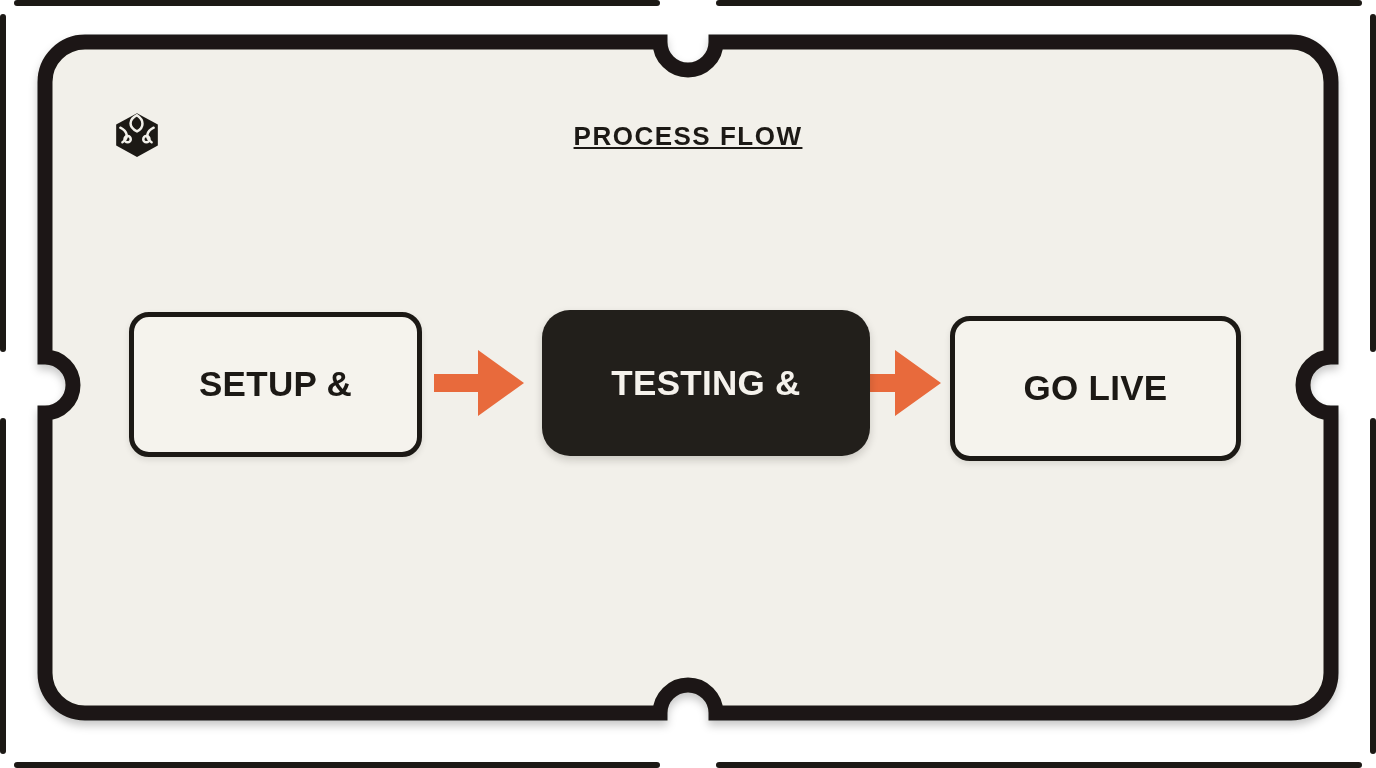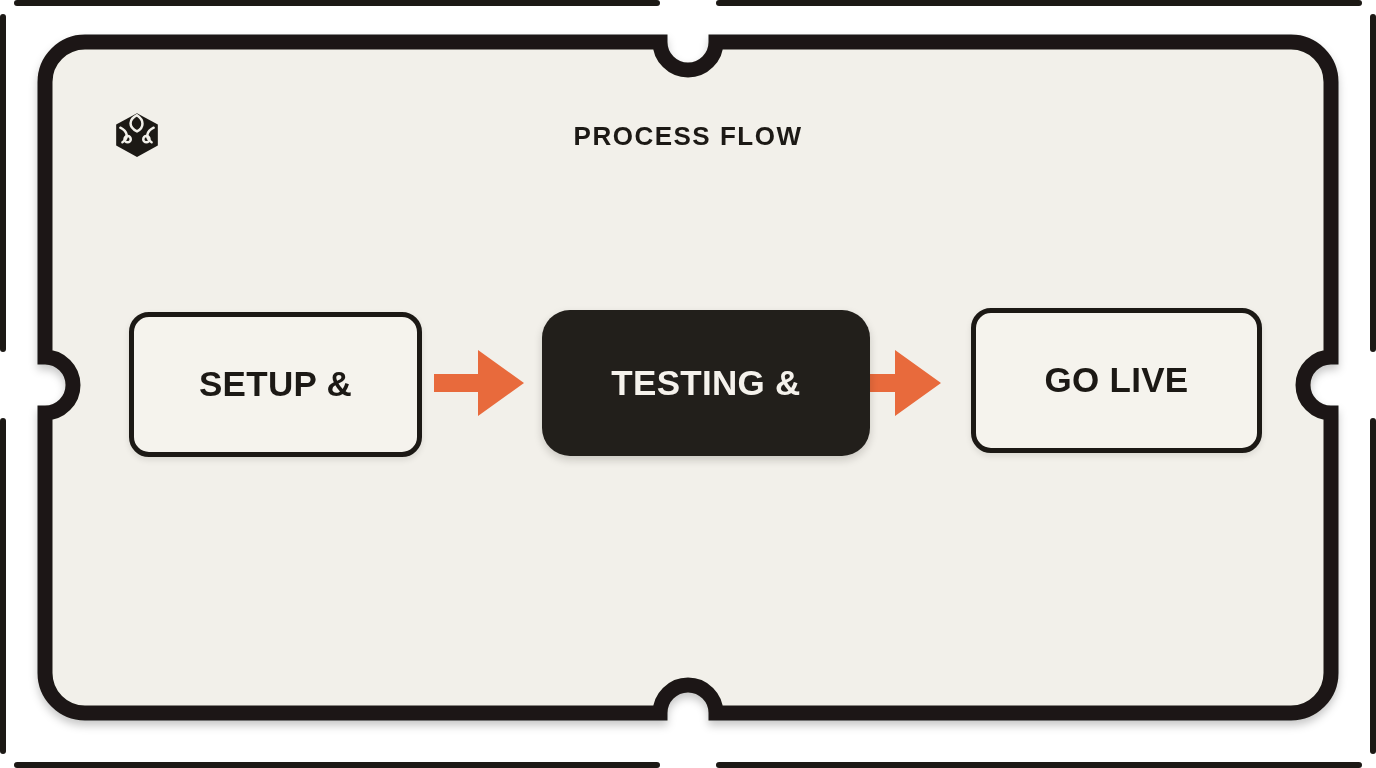--- a/index.html
+++ b/index.html
@@ -9,40 +9,40 @@
     font-family:"Liberation Sans","DejaVu Sans",sans-serif;
   }
   .bg-svg{position:absolute;left:0;top:0;z-index:0;}
   .content{position:absolute;left:0;top:0;width:100%;height:100%;z-index:1;}
 
   .logo{position:absolute;left:112px;top:110px;width:50px;height:50px;}
 
   .slide-title{
     position:absolute;left:0;top:121px;width:100%;
     text-align:center;font-size:26px;font-weight:700;
-    letter-spacing:1.5px;color:#1c1915;
+    letter-spacing:1.5px;color:#1c1915;text-decoration:underline;
   }
 
   .step{
     position:absolute;display:flex;flex-direction:column;
     align-items:center;justify-content:center;text-align:center;
     font-weight:700;font-size:35px;line-height:1.26;letter-spacing:.3px;
   }
   .step span{display:block;}
   .step-light{
     background:#f5f3ed;border:5px solid #1c1915;color:#1c1915;
     border-radius:20px;box-shadow:0 3px 6px rgba(20,16,10,.10);
   }
   .step-dark{
     background:#221f1b;color:#f5f2ec;border-radius:28px;
     box-shadow:0 4px 8px rgba(20,16,10,.18);
   }
   .step-1{left:129px;top:312px;width:283px;height:135px;gap:15px;}
   .step-2{left:542px;top:310px;width:328px;height:146px;}
-  .step-3{left:950px;top:308px;width:281px;height:135px;margin-left:21px;}
+  .step-3{left:950px;top:316px;width:281px;height:135px;}
 </style>
 </head>
 <body>
 
 <div class="stage">
 
   <svg class="bg-svg" width="1376" height="768" viewBox="0 0 1376 768">
     <defs>
       <filter id="softshadow" x="-5%" y="-5%" width="110%" height="112%">
         <feDropShadow dx="0" dy="5" stdDeviation="4" flood-color="#000000" flood-opacity="0.22"></feDropShadow>

